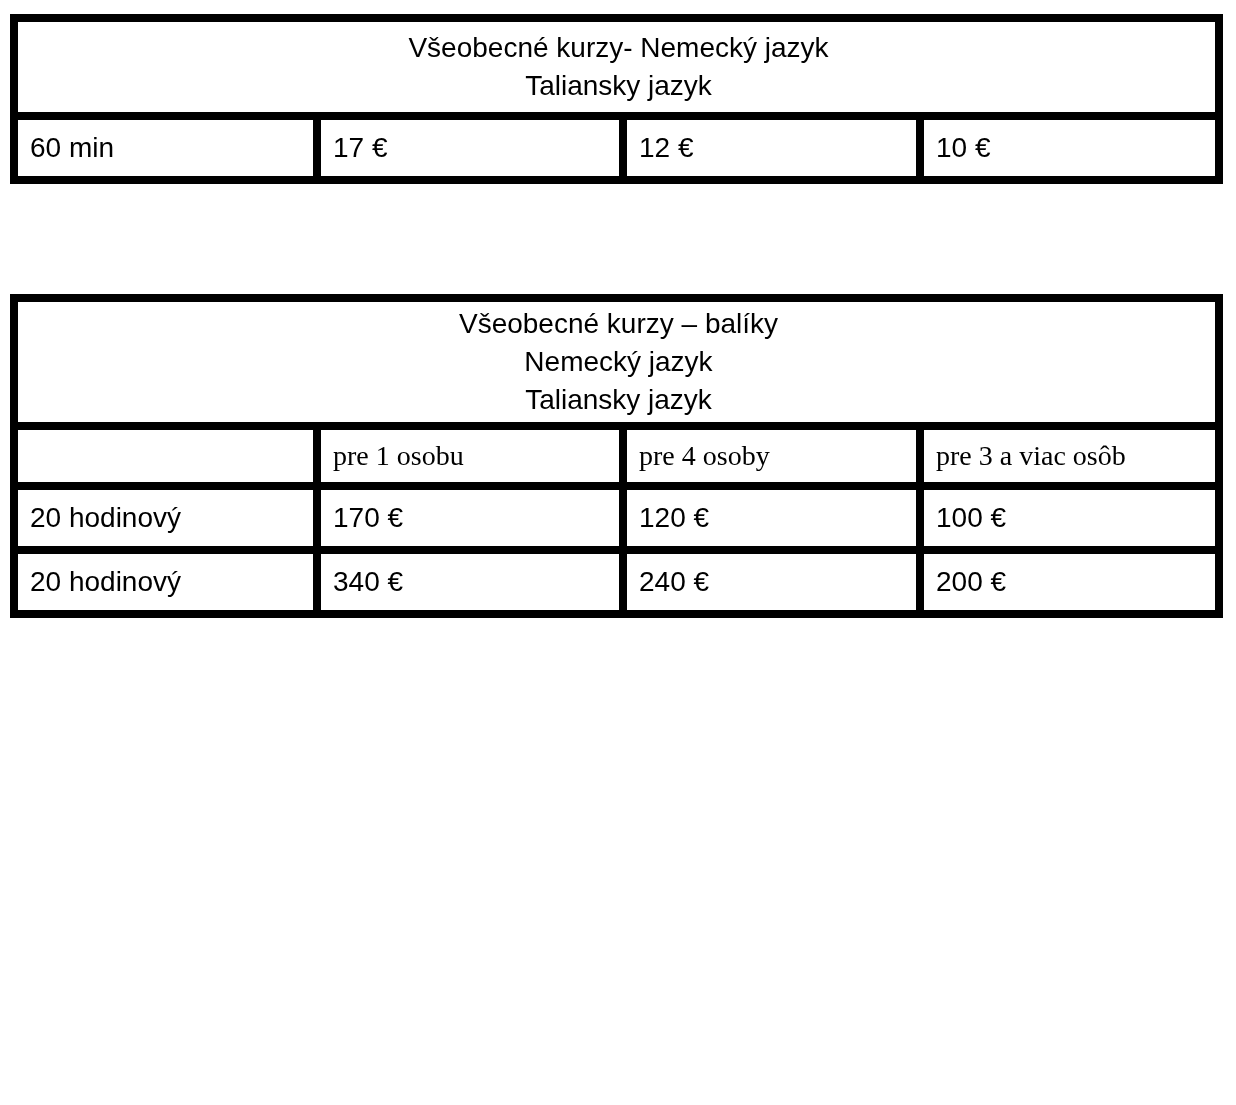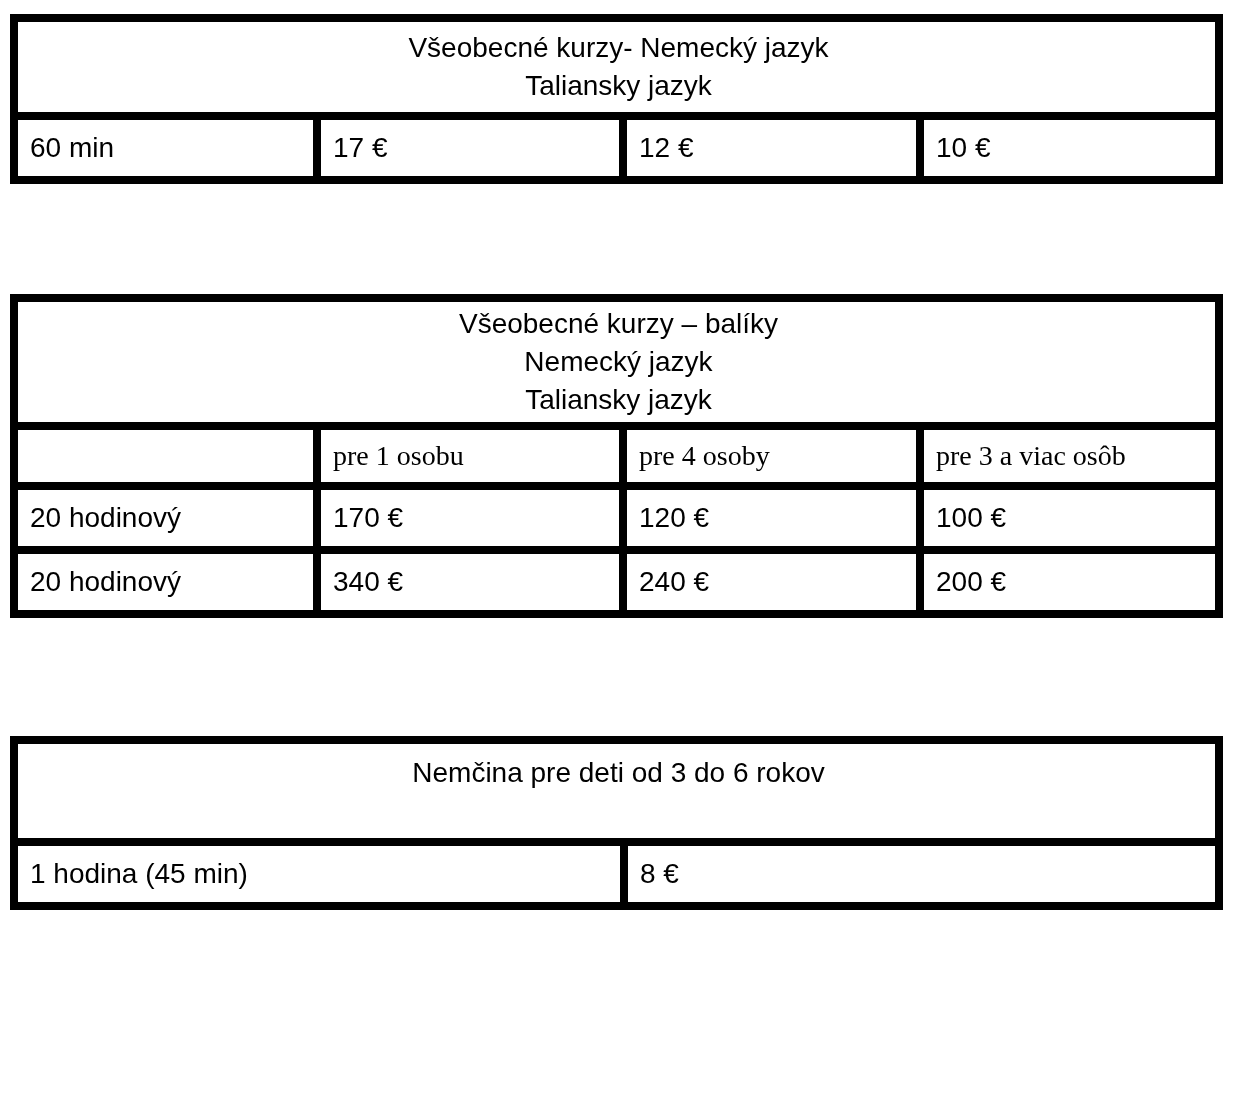--- a/index.html
+++ b/index.html
@@ -119,31 +119,14 @@
       </tr>
       <tr class="data-row">
         <td>20 hodinový</td>
         <td>340 €</td>
         <td>240 €</td>
         <td>200 €</td>
       </tr>
     </tbody>
   </table>
 
-  <table class="price-table" id="table-3">
-    <colgroup>
-      <col style="width:610px">
-        <col style="width:595px">
-    </colgroup>
-    <tbody>
-      <tr class="title-row">
-        <td class="title-cell" colspan="2">
-          <div class="title-line">Nemčina pre deti od 3 do 6 rokov</div>
-        </td>
-      </tr>
-      <tr class="data-row">
-        <td>1 hodina (45 min)</td>
-        <td>8 €</td>
-      </tr>
-    </tbody>
-  </table>
 
 </div>
 
 </body></html>

